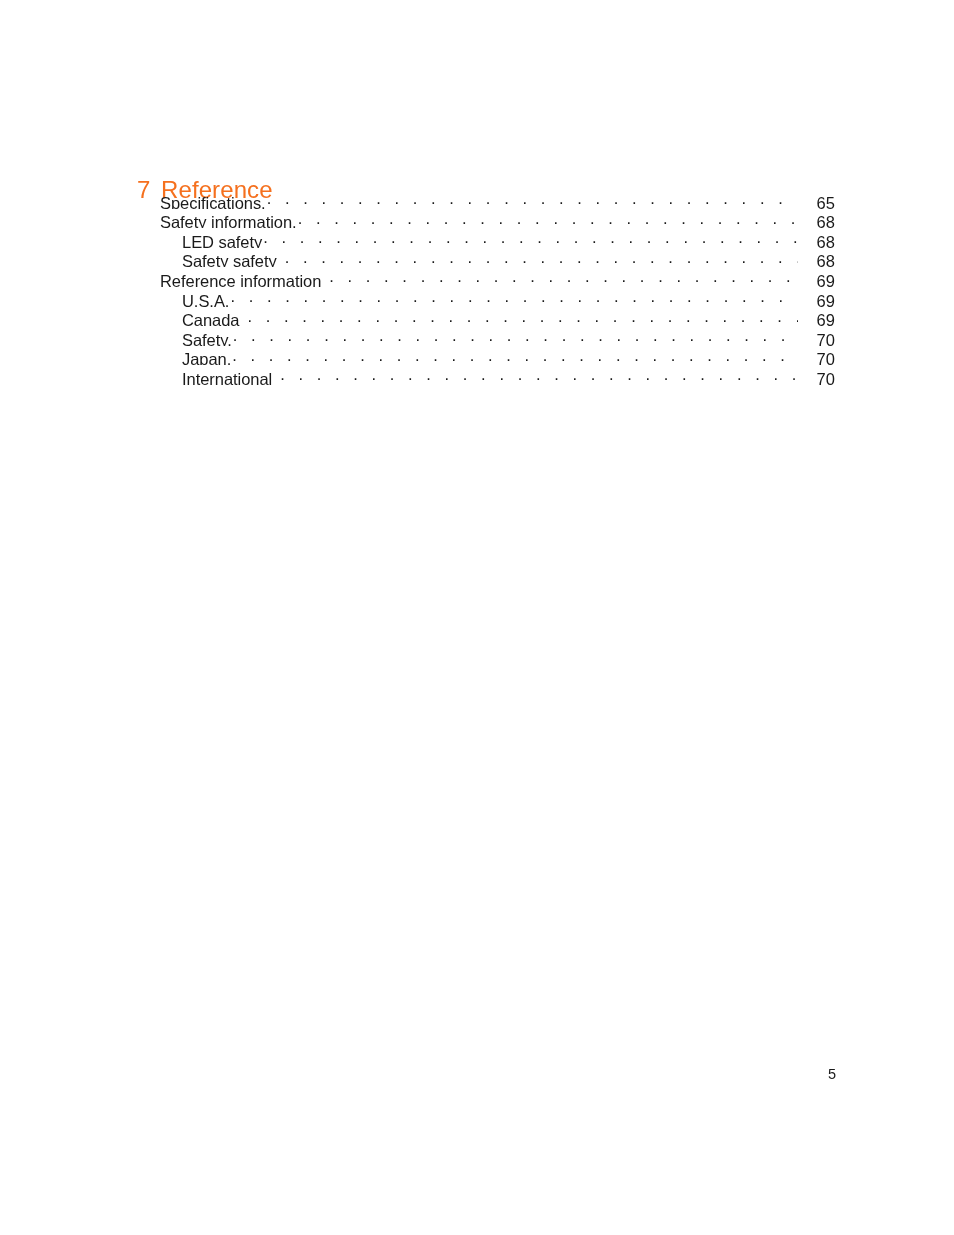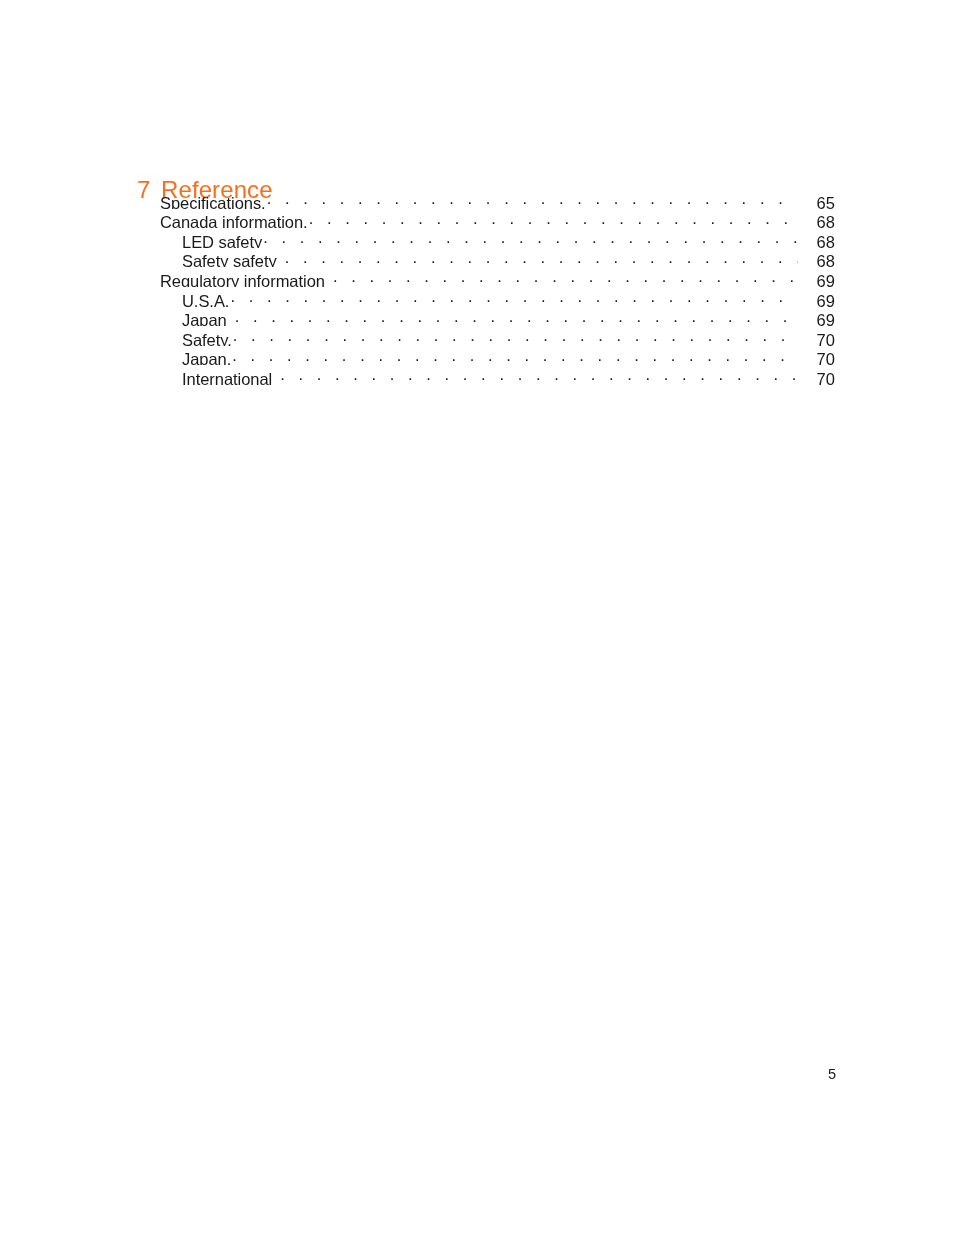--- a/index.html
+++ b/index.html
@@ -123,46 +123,46 @@
     <span class="chapter-num">7</span><span class="chapter-title">Reference</span>
   </h1>
 
   <div id="toc-list">
       <div class="toc-entry level-1">
         <span class="toc-title">Specifications.</span>
         <span class="toc-leader"></span>
         <span class="toc-page">65</span>
       </div>
       <div class="toc-entry level-1">
-        <span class="toc-title">Canada information.</span>
+        <span class="toc-title">Safety information.</span>
         <span class="toc-leader"></span>
         <span class="toc-page">68</span>
       </div>
       <div class="toc-entry level-2">
         <span class="toc-title">LED safety</span>
         <span class="toc-leader"></span>
         <span class="toc-page">68</span>
       </div>
       <div class="toc-entry level-2 gap">
         <span class="toc-title">Safety safety</span>
         <span class="toc-leader"></span>
         <span class="toc-page">68</span>
       </div>
       <div class="toc-entry level-1 gap">
-        <span class="toc-title">Regulatory information</span>
+        <span class="toc-title">Reference information</span>
         <span class="toc-leader"></span>
         <span class="toc-page">69</span>
       </div>
       <div class="toc-entry level-2">
         <span class="toc-title">U.S.A.</span>
         <span class="toc-leader"></span>
         <span class="toc-page">69</span>
       </div>
       <div class="toc-entry level-2 gap">
-        <span class="toc-title">Japan</span>
+        <span class="toc-title">Canada</span>
         <span class="toc-leader"></span>
         <span class="toc-page">69</span>
       </div>
       <div class="toc-entry level-2">
         <span class="toc-title">Safety.</span>
         <span class="toc-leader"></span>
         <span class="toc-page">70</span>
       </div>
       <div class="toc-entry level-2">
         <span class="toc-title">Japan.</span>

